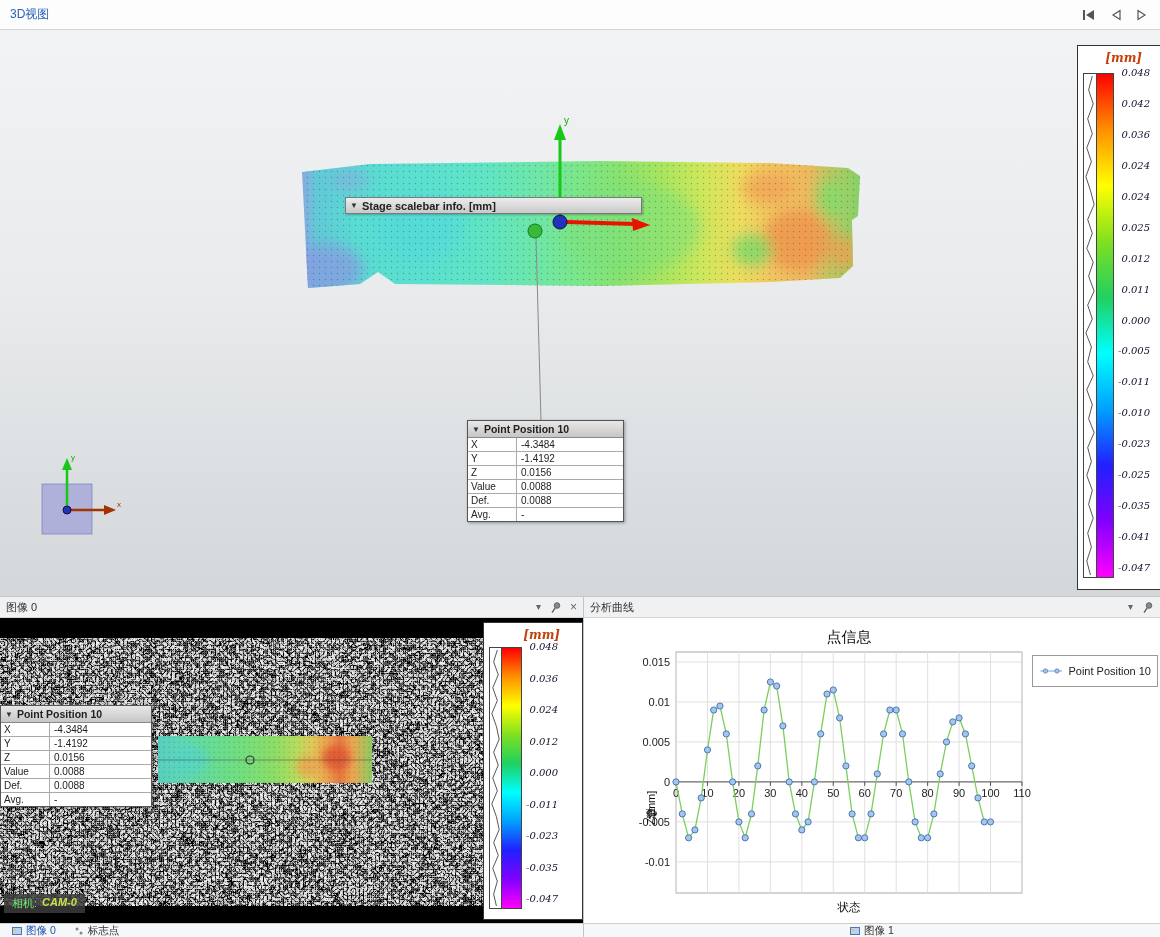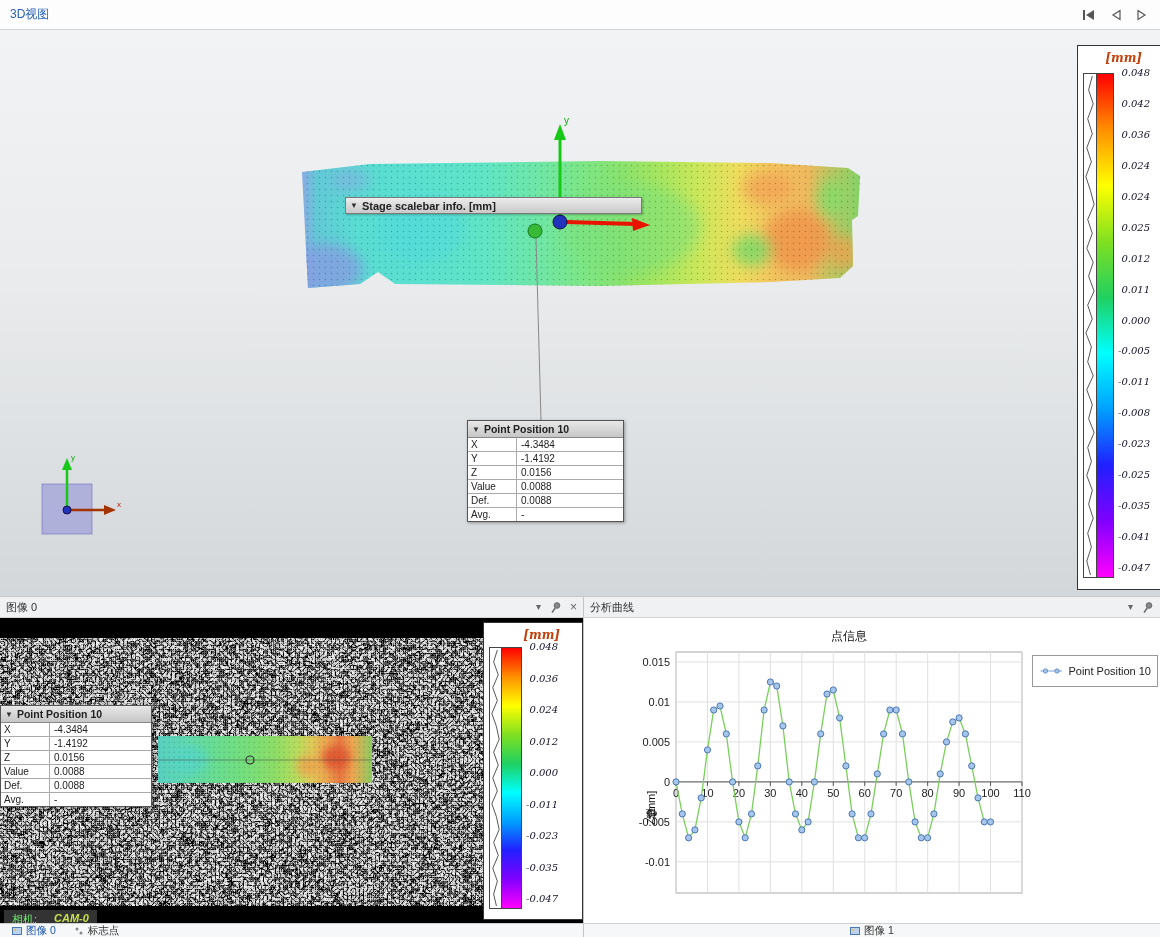--- a/index.html
+++ b/index.html
@@ -46,27 +46,27 @@
          margin:-5px 0 -5px 4px;}
   .tick{font:italic 10px "DejaVu Serif",serif;color:#101028;white-space:nowrap;line-height:10px;text-align:right;}
 
   
   .panel-header{position:absolute;height:22px;background:#f0f1f2;border-top:1px solid #c8c8c8;
                 border-bottom:1px solid #d5d5d5;display:flex;align-items:center;
                 justify-content:space-between;padding:0 6px;box-sizing:border-box;font-size:11px;color:#333;}
   .hdr-icons{display:flex;gap:8px;align-items:center;}
   .hdr-btn{background:none;border:none;padding:0;cursor:pointer;line-height:0;color:#666;font-size:10px;}
   .img-content{position:absolute;left:0;top:618px;width:583px;height:305px;background:#000;overflow:hidden;}
-  .cam-badge{position:absolute;left:4px;top:292px;background:rgba(60,60,60,.85);
-             padding:2px 8px;font-size:11px;display:flex;gap:17px;}
+  .cam-badge{position:absolute;left:4px;top:276px;background:rgba(60,60,60,.85);
+             padding:2px 8px;font-size:11px;display:flex;gap:5px;}
   .cam-label{color:#6fe86f;}
   .cam-value{color:#c9e24a;font-weight:bold;font-style:italic;}
 
   .curve-content{position:absolute;left:584px;top:618px;width:576px;height:305px;background:#fff;overflow:hidden;}
-  .chart-title{position:absolute;left:92px;top:10px;width:346px;text-align:center;font-size:12px;color:#111;}
+  .chart-title{position:absolute;left:92px;top:10px;width:346px;text-align:center;font-size:15px;color:#111;}
   .chart-xlabel{position:absolute;left:92px;top:282px;width:346px;text-align:center;font-size:11.5px;color:#111;}
   .chart-ylabel{position:absolute;left:60px;top:80px;height:130px;display:flex;align-items:center;
                 writing-mode:vertical-rl;transform:rotate(180deg);font-size:11px;color:#111;}
   .chart-legend{position:absolute;left:448px;top:37px;width:126px;height:32px;background:#fff;
                 border:1px solid #999;display:flex;align-items:center;gap:5px;padding:0 6px;
                 box-sizing:border-box;font-size:11px;white-space:nowrap;overflow:hidden;}
 
   
   .tabbar{position:absolute;top:923px;height:14px;background:#f6f7f8;border-top:1px solid #d0d0d0;
           display:flex;align-items:center;gap:2px;padding:0 4px;box-sizing:border-box;}
@@ -224,21 +224,21 @@
             <div class="tick">0.042</div>
             <div class="tick">0.036</div>
             <div class="tick">0.024</div>
             <div class="tick">0.024</div>
             <div class="tick">0.025</div>
             <div class="tick">0.012</div>
             <div class="tick">0.011</div>
             <div class="tick">0.000</div>
             <div class="tick">-0.005</div>
             <div class="tick">-0.011</div>
-            <div class="tick">-0.008</div>
+            <div class="tick">-0.010</div>
             <div class="tick">-0.023</div>
             <div class="tick">-0.025</div>
             <div class="tick">-0.035</div>
             <div class="tick">-0.041</div>
             <div class="tick">-0.047</div>
           </div>
       </div>
     </div>
   </div>
 
@@ -506,20 +506,21 @@
         <circle cx="356.2" cy="155.9" r="3.1" fill="#a6c5ea" stroke="#4a78b5" stroke-width="1"></circle>
         <circle cx="362.5" cy="123.9" r="3.1" fill="#a6c5ea" stroke="#4a78b5" stroke-width="1"></circle>
         <circle cx="368.8" cy="103.9" r="3.1" fill="#a6c5ea" stroke="#4a78b5" stroke-width="1"></circle>
         <circle cx="375.1" cy="99.9" r="3.1" fill="#a6c5ea" stroke="#4a78b5" stroke-width="1"></circle>
         <circle cx="381.4" cy="115.9" r="3.1" fill="#a6c5ea" stroke="#4a78b5" stroke-width="1"></circle>
         <circle cx="387.7" cy="147.9" r="3.1" fill="#a6c5ea" stroke="#4a78b5" stroke-width="1"></circle>
         <circle cx="394.0" cy="179.9" r="3.1" fill="#a6c5ea" stroke="#4a78b5" stroke-width="1"></circle>
         <circle cx="400.3" cy="203.9" r="3.1" fill="#a6c5ea" stroke="#4a78b5" stroke-width="1"></circle>
         <circle cx="406.5" cy="203.9" r="3.1" fill="#a6c5ea" stroke="#4a78b5" stroke-width="1"></circle>
       </svg>
+    <div class="chart-xlabel">状态</div>
     <div class="chart-legend">
       <svg width="34" height="12" viewBox="0 0 34 12">
         <line x1="2" y1="6" x2="32" y2="6" stroke="#6b9bd2" stroke-width="1.3"></line>
         <circle cx="9" cy="6" r="3" fill="#a6c5ea" stroke="#4a78b5"></circle>
         <circle cx="25" cy="6" r="3" fill="#a6c5ea" stroke="#4a78b5"></circle>
       </svg>
       <span>Point Position 10</span>
     </div>
   </div>
 

